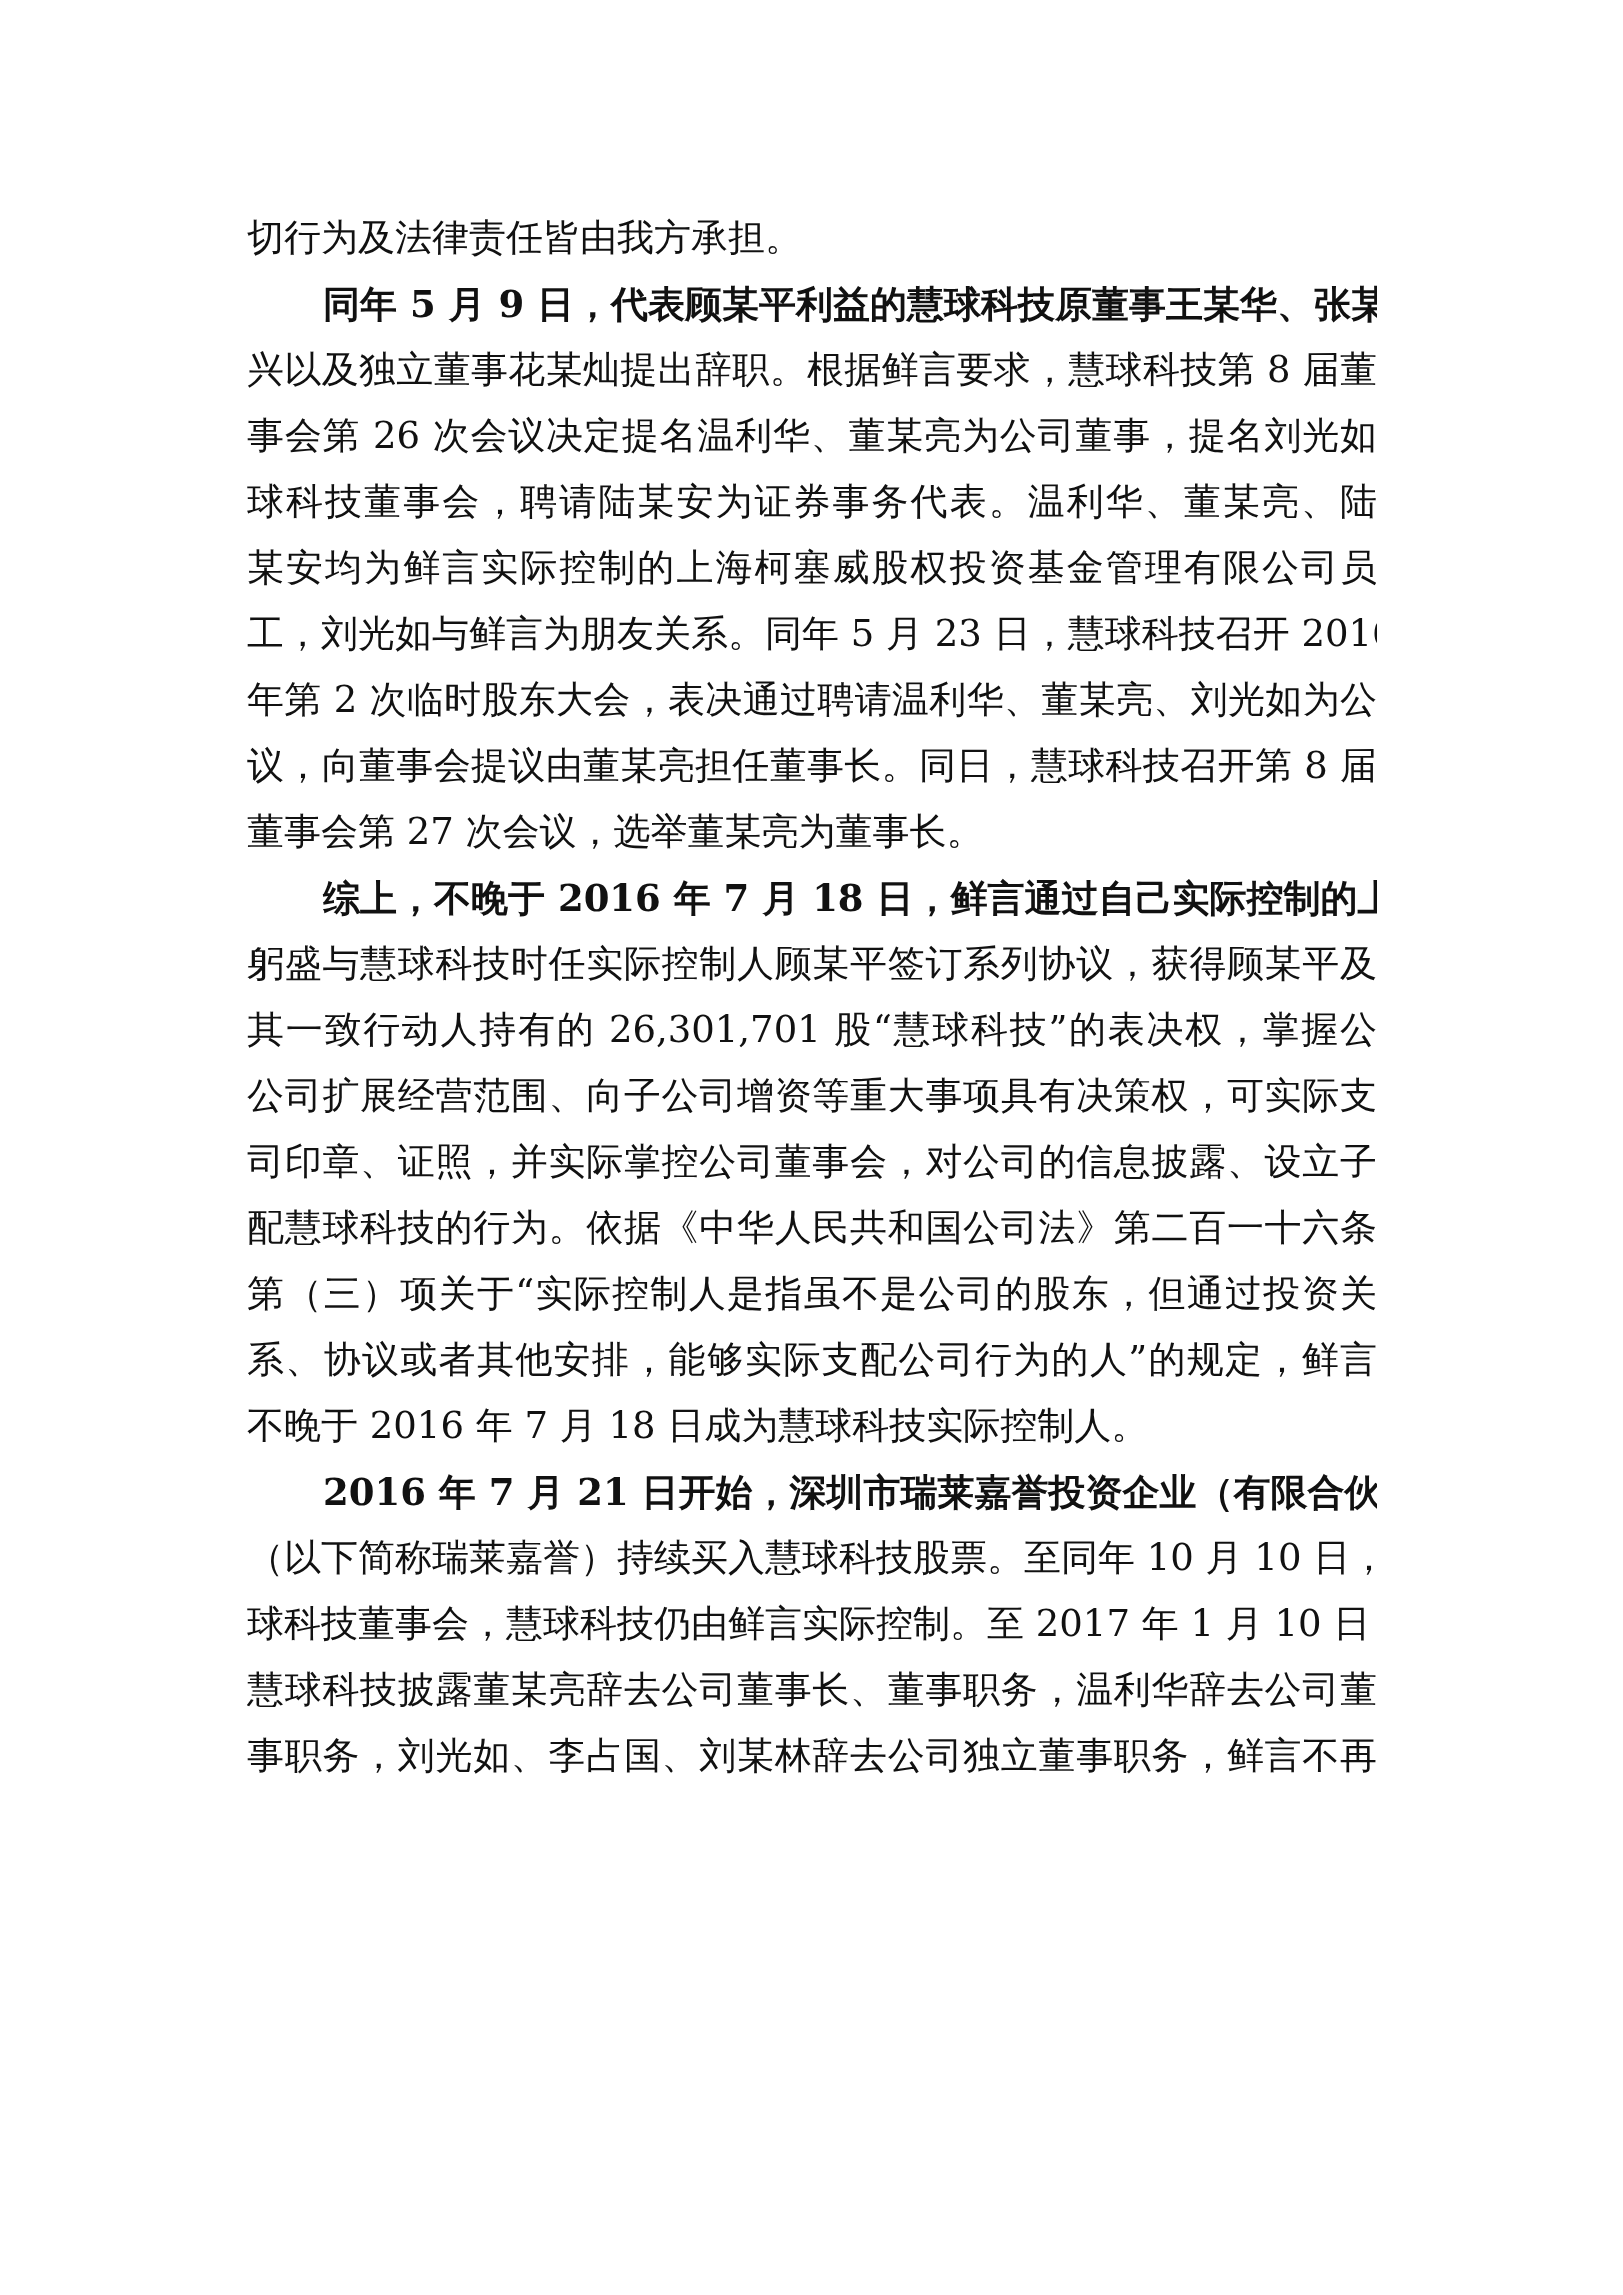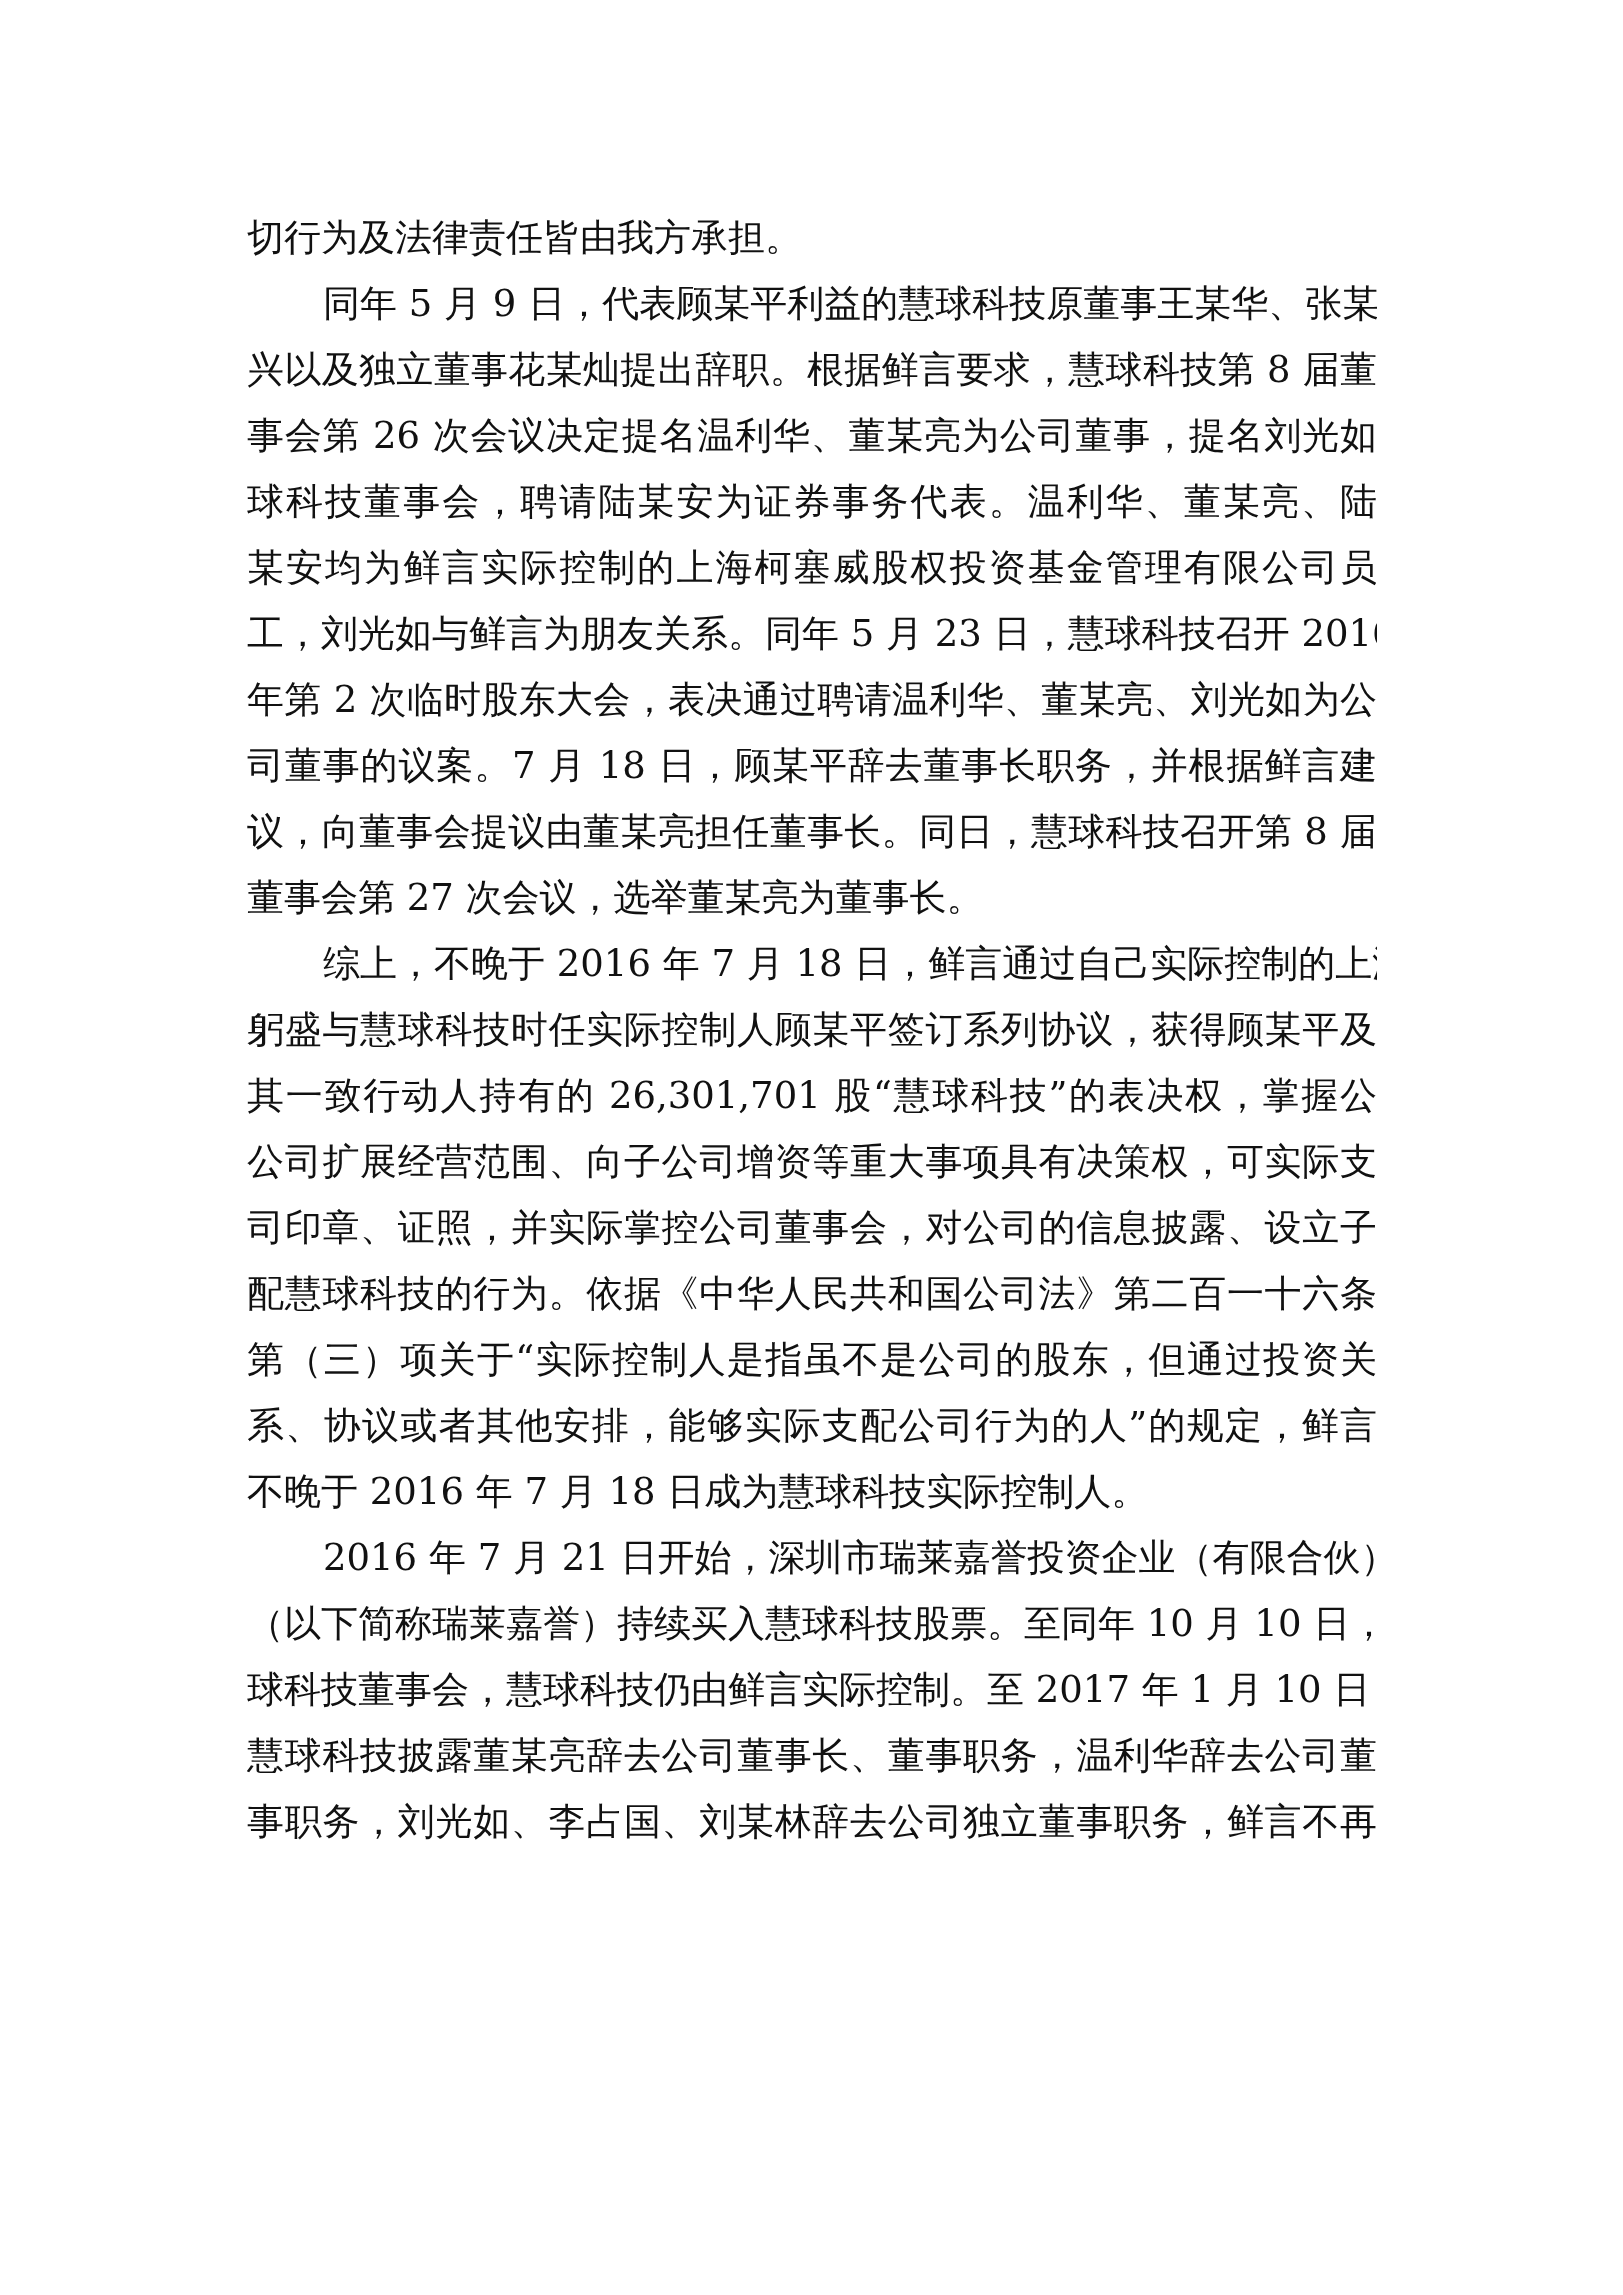--- a/index.html
+++ b/index.html
@@ -37,41 +37,41 @@
       white-space: nowrap;
       text-align: justify;
       text-align-last: justify;
       overflow: hidden;
     }
     .line.last {
       text-align-last: left;
     }
     .line.indent {
       padding-left: 76px;
+      font-weight: bold;
     }
   </style>
 </head>
 <body>
 
 <div class="page">
   <div class="text-body">
 
     <div>
       <div class="line last">切行为及法律责任皆由我方承担。</div>
     </div>
 
     <div>
       <div class="line indent">同年 5 月 9 日，代表顾某平利益的慧球科技原董事王某华、张某</div>
       <div class="line">兴以及独立董事花某灿提出辞职。根据鲜言要求，慧球科技第 8 届董</div>
       <div class="line">事会第 26 次会议决定提名温利华、董某亮为公司董事，提名刘光如</div>
       <div class="line">球科技董事会，聘请陆某安为证券事务代表。温利华、董某亮、陆</div>
       <div class="line">某安均为鲜言实际控制的上海柯塞威股权投资基金管理有限公司员</div>
       <div class="line">工，刘光如与鲜言为朋友关系。同年 5 月 23 日，慧球科技召开 2016</div>
       <div class="line">年第 2 次临时股东大会，表决通过聘请温利华、董某亮、刘光如为公</div>
-      <div class="line">司董事的议案。7 月 18 日，顾某平辞去董事长职务，并根据鲜言建</div>
       <div class="line">议，向董事会提议由董某亮担任董事长。同日，慧球科技召开第 8 届</div>
       <div class="line last">董事会第 27 次会议，选举董某亮为董事长。</div>
     </div>
 
     <div>
       <div class="line indent">综上，不晚于 2016 年 7 月 18 日，鲜言通过自己实际控制的上海</div>
       <div class="line">躬盛与慧球科技时任实际控制人顾某平签订系列协议，获得顾某平及</div>
       <div class="line">其一致行动人持有的 26,301,701 股“慧球科技”的表决权，掌握公</div>
       <div class="line">公司扩展经营范围、向子公司增资等重大事项具有决策权，可实际支</div>
       <div class="line">司印章、证照，并实际掌控公司董事会，对公司的信息披露、设立子</div>

